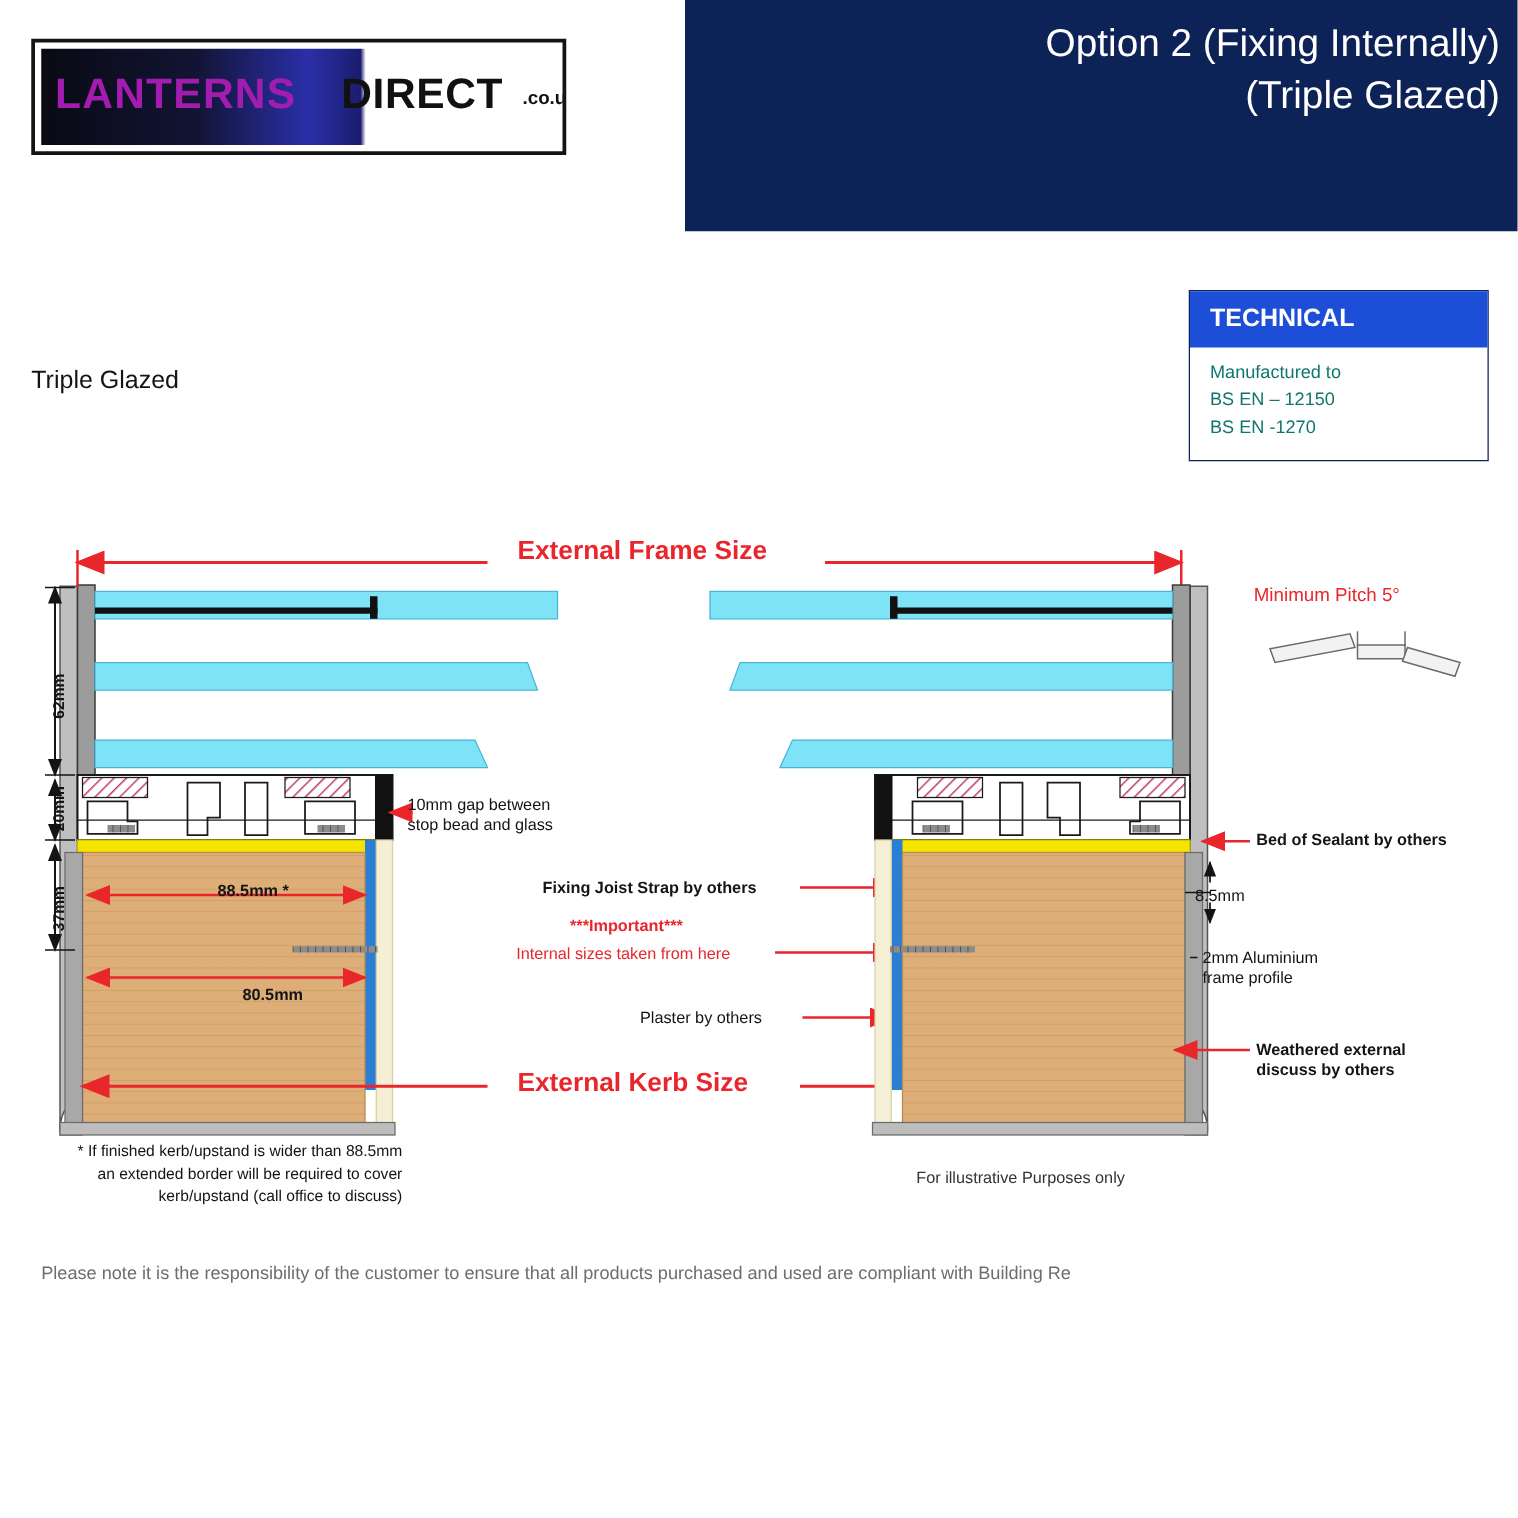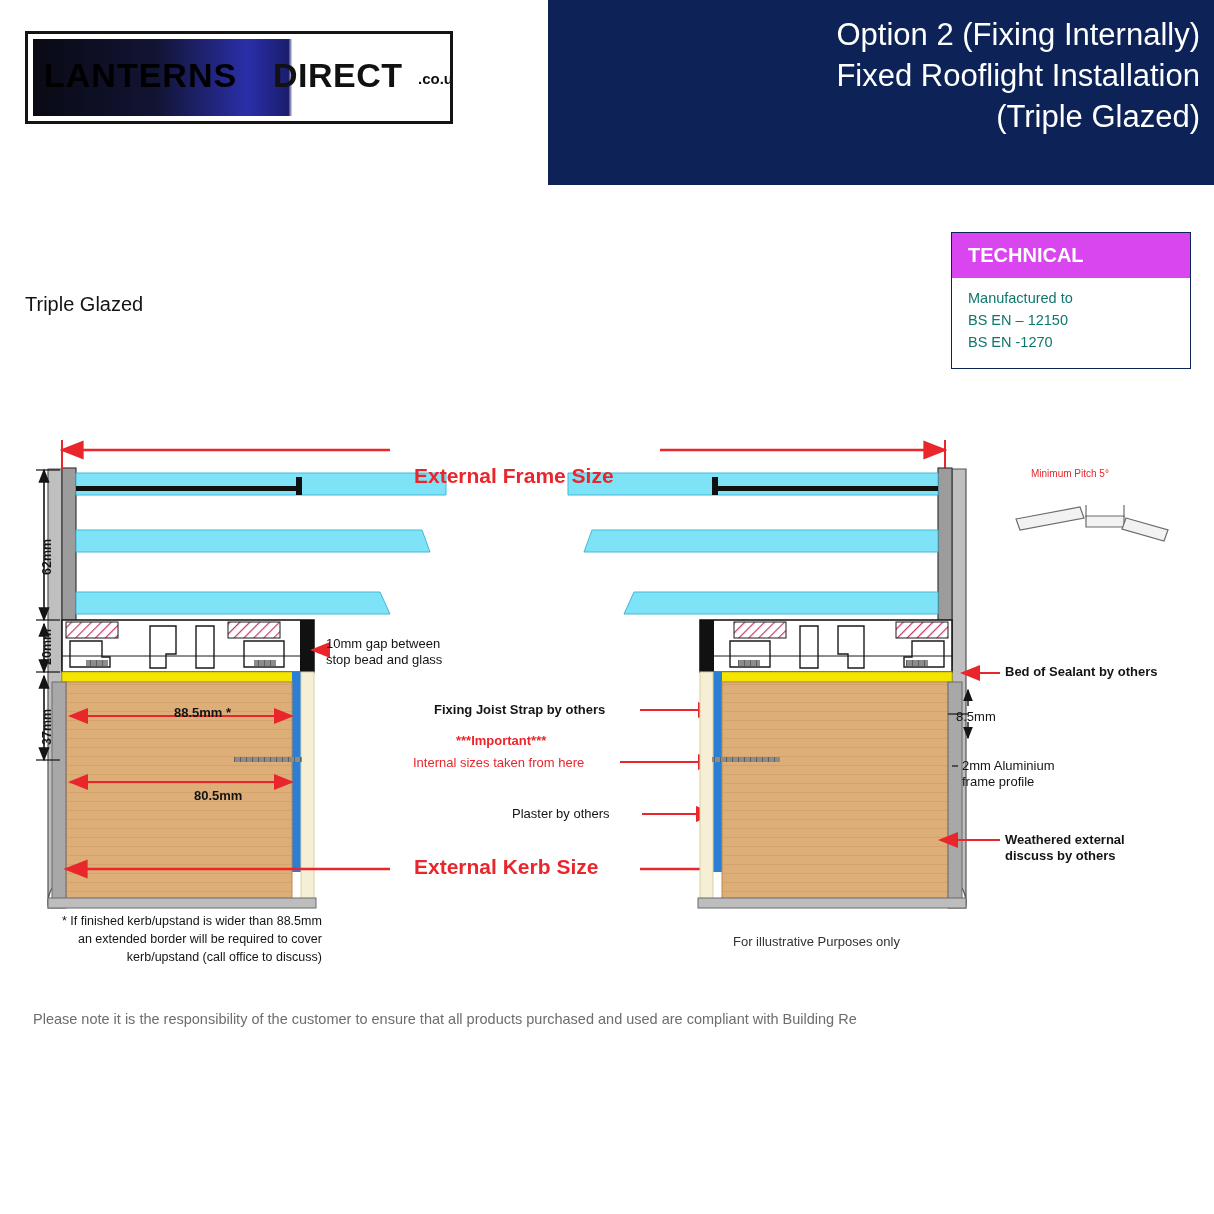--- a/index.html
+++ b/index.html
@@ -48,21 +48,21 @@
   }
   .logo-inner {
     position: absolute;
     left: 5px; top: 5px;
     right: 5px; bottom: 5px;
     background: linear-gradient(90deg,#090a14 0%, #121434 30%, #2a2fa8 52%, #1a1d6e 62%, #ffffff 63%, #ffffff 100%);
   }
   .logo-lanterns {
     position: absolute;
     left: 16px; top: 22px;
-    color: #000000;
+    color: #a21caf;
     font-size: 34px;
     font-weight: bold;
     letter-spacing: 1px;
   }
   .logo-direct {
     position: absolute;
     left: 245px; top: 22px;
     color: #111111;
     font-size: 34px;
     font-weight: bold;
@@ -97,21 +97,21 @@
     left: 951px; top: 232px;
     width: 240px; height: 137px;
     border: 1px solid #0d2257;
     box-sizing: border-box;
     background: #ffffff;
   }
   .tech-head {
     position: absolute;
     left: 0; top: 0;
     width: 100%; height: 45px;
-    background: #d946ef;
+    background: #1d4ed8;
     color: #fff;
     font-size: 20px;
     font-weight: bold;
     line-height: 45px;
     padding-left: 16px;
     box-sizing: border-box;
   }
   .tech-body {
     position: absolute;
     left: 16px; top: 54px;
@@ -173,34 +173,32 @@
     font-size: 12.5px;
     font-weight: bold;
     color: #141414;
     transform: rotate(-90deg);
     transform-origin: left top;
     white-space: nowrap;
   }
   .pitch-lbl {
     position: absolute;
     left: 1003px; top: 468px;
-    font-size: 10px;
+    font-size: 15px;
     color: #e8262c;
-    margin-left: 28px;
   }
 </style>
 </head>
 <body>
 
 <div class="page">
 
   <div class="header-band"></div>
   <div class="header-title">
     <div>Option 2 (Fixing Internally)</div>
-    <div>Fixed Rooflight Installation</div>
     <div>(Triple Glazed)</div>
   </div>
 
   <div class="logo-box">
     <div class="logo-inner"></div>
     <div class="logo-lanterns">LANTERNS</div>
     <div class="logo-direct">DIRECT</div>
     <div class="logo-couk">.co.uk</div>
   </div>
 
@@ -362,21 +360,21 @@
 
     <g>
       <polygon points="1016,519 1080,507 1084,518 1020,530" fill="#f2f2f2" stroke="#6b6b6b" stroke-width="1.2"></polygon>
       <polygon points="1086,516 1124,516 1124,527 1086,527" fill="#f2f2f2" stroke="#6b6b6b" stroke-width="1.2"></polygon>
       <polygon points="1126,518 1168,530 1164,541 1122,529" fill="#f2f2f2" stroke="#6b6b6b" stroke-width="1.2"></polygon>
       <line x1="1086" y1="505" x2="1086" y2="517" stroke="#6b6b6b" stroke-width="1.2"></line>
       <line x1="1124" y1="505" x2="1124" y2="517" stroke="#6b6b6b" stroke-width="1.2"></line>
     </g>
   </svg>
 
-  <div class="big-red" style="left:414px; top:429px;margin-top:35px;">External Frame Size</div>
+  <div class="big-red" style="left:414px; top:429px;">External Frame Size</div>
   <div class="big-red" style="left:414px; top:855px;">External Kerb Size</div>
 
   <div class="pitch-lbl">Minimum Pitch 5°</div>
 
   <div class="vert" style="left:40px; top:575px;">62mm</div>
   <div class="vert" style="left:40px; top:665px;">20mm</div>
   <div class="vert" style="left:40px; top:745px;">37mm</div>
 
   <div class="dim-txt" style="left:174px; top:705px;">88.5mm  *</div>
   <div class="dim-txt" style="left:194px; top:788px;">80.5mm</div>

